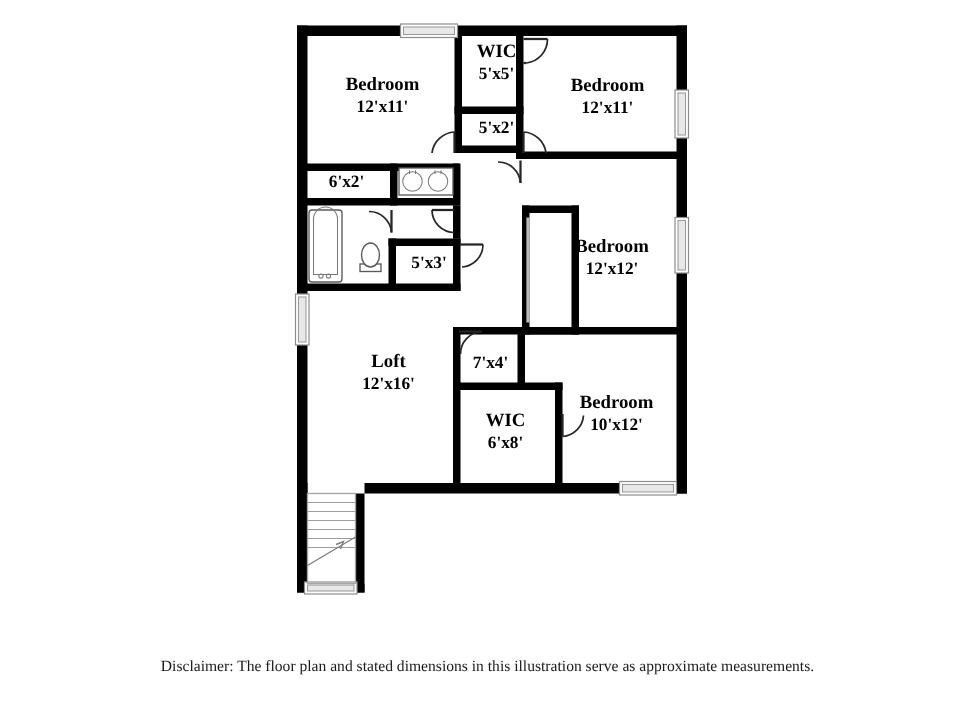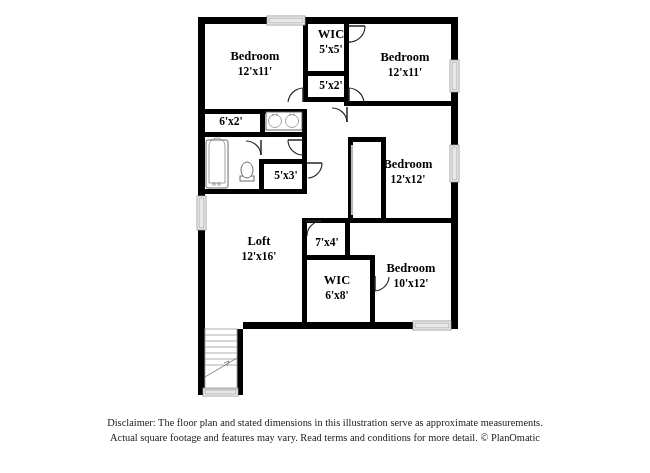--- a/index.html
+++ b/index.html
@@ -80,21 +80,21 @@
   text.room-dim {
     font-family: "Liberation Serif", serif;
     font-weight: bold;
     fill: #000000;
     text-anchor: middle;
     dominant-baseline: middle;
   }
   #disclaimer {
     position: absolute;
     left: 0;
-    top: 416px;
+    top: 438px;
     width: 650px;
     text-align: center;
     font-family: "Liberation Serif", serif;
     font-size: 10.4px;
     line-height: 14.5px;
     color: #1a1a1a;
   }
   #disclaimer div { white-space: nowrap; }
 </style>
 </head>
@@ -290,14 +290,13 @@
       <text class="room-dim" x="337" y="296" style="font-size:11.5px">6'x8'</text>
 
       <text class="room-name" x="411" y="269" style="font-size:12.5px">Bedroom</text>
       <text class="room-dim" x="411" y="284" style="font-size:11.5px">10'x12'</text>
     </g>
   </svg>
 </div>
 
 <div id="disclaimer">
   <div>Disclaimer: The floor plan and stated dimensions in this illustration serve as approximate measurements.</div>
-  <div>Actual square footage and features may vary. Read terms and conditions for more detail. © PlanOmatic</div>
 </div>
 
 </body></html>

